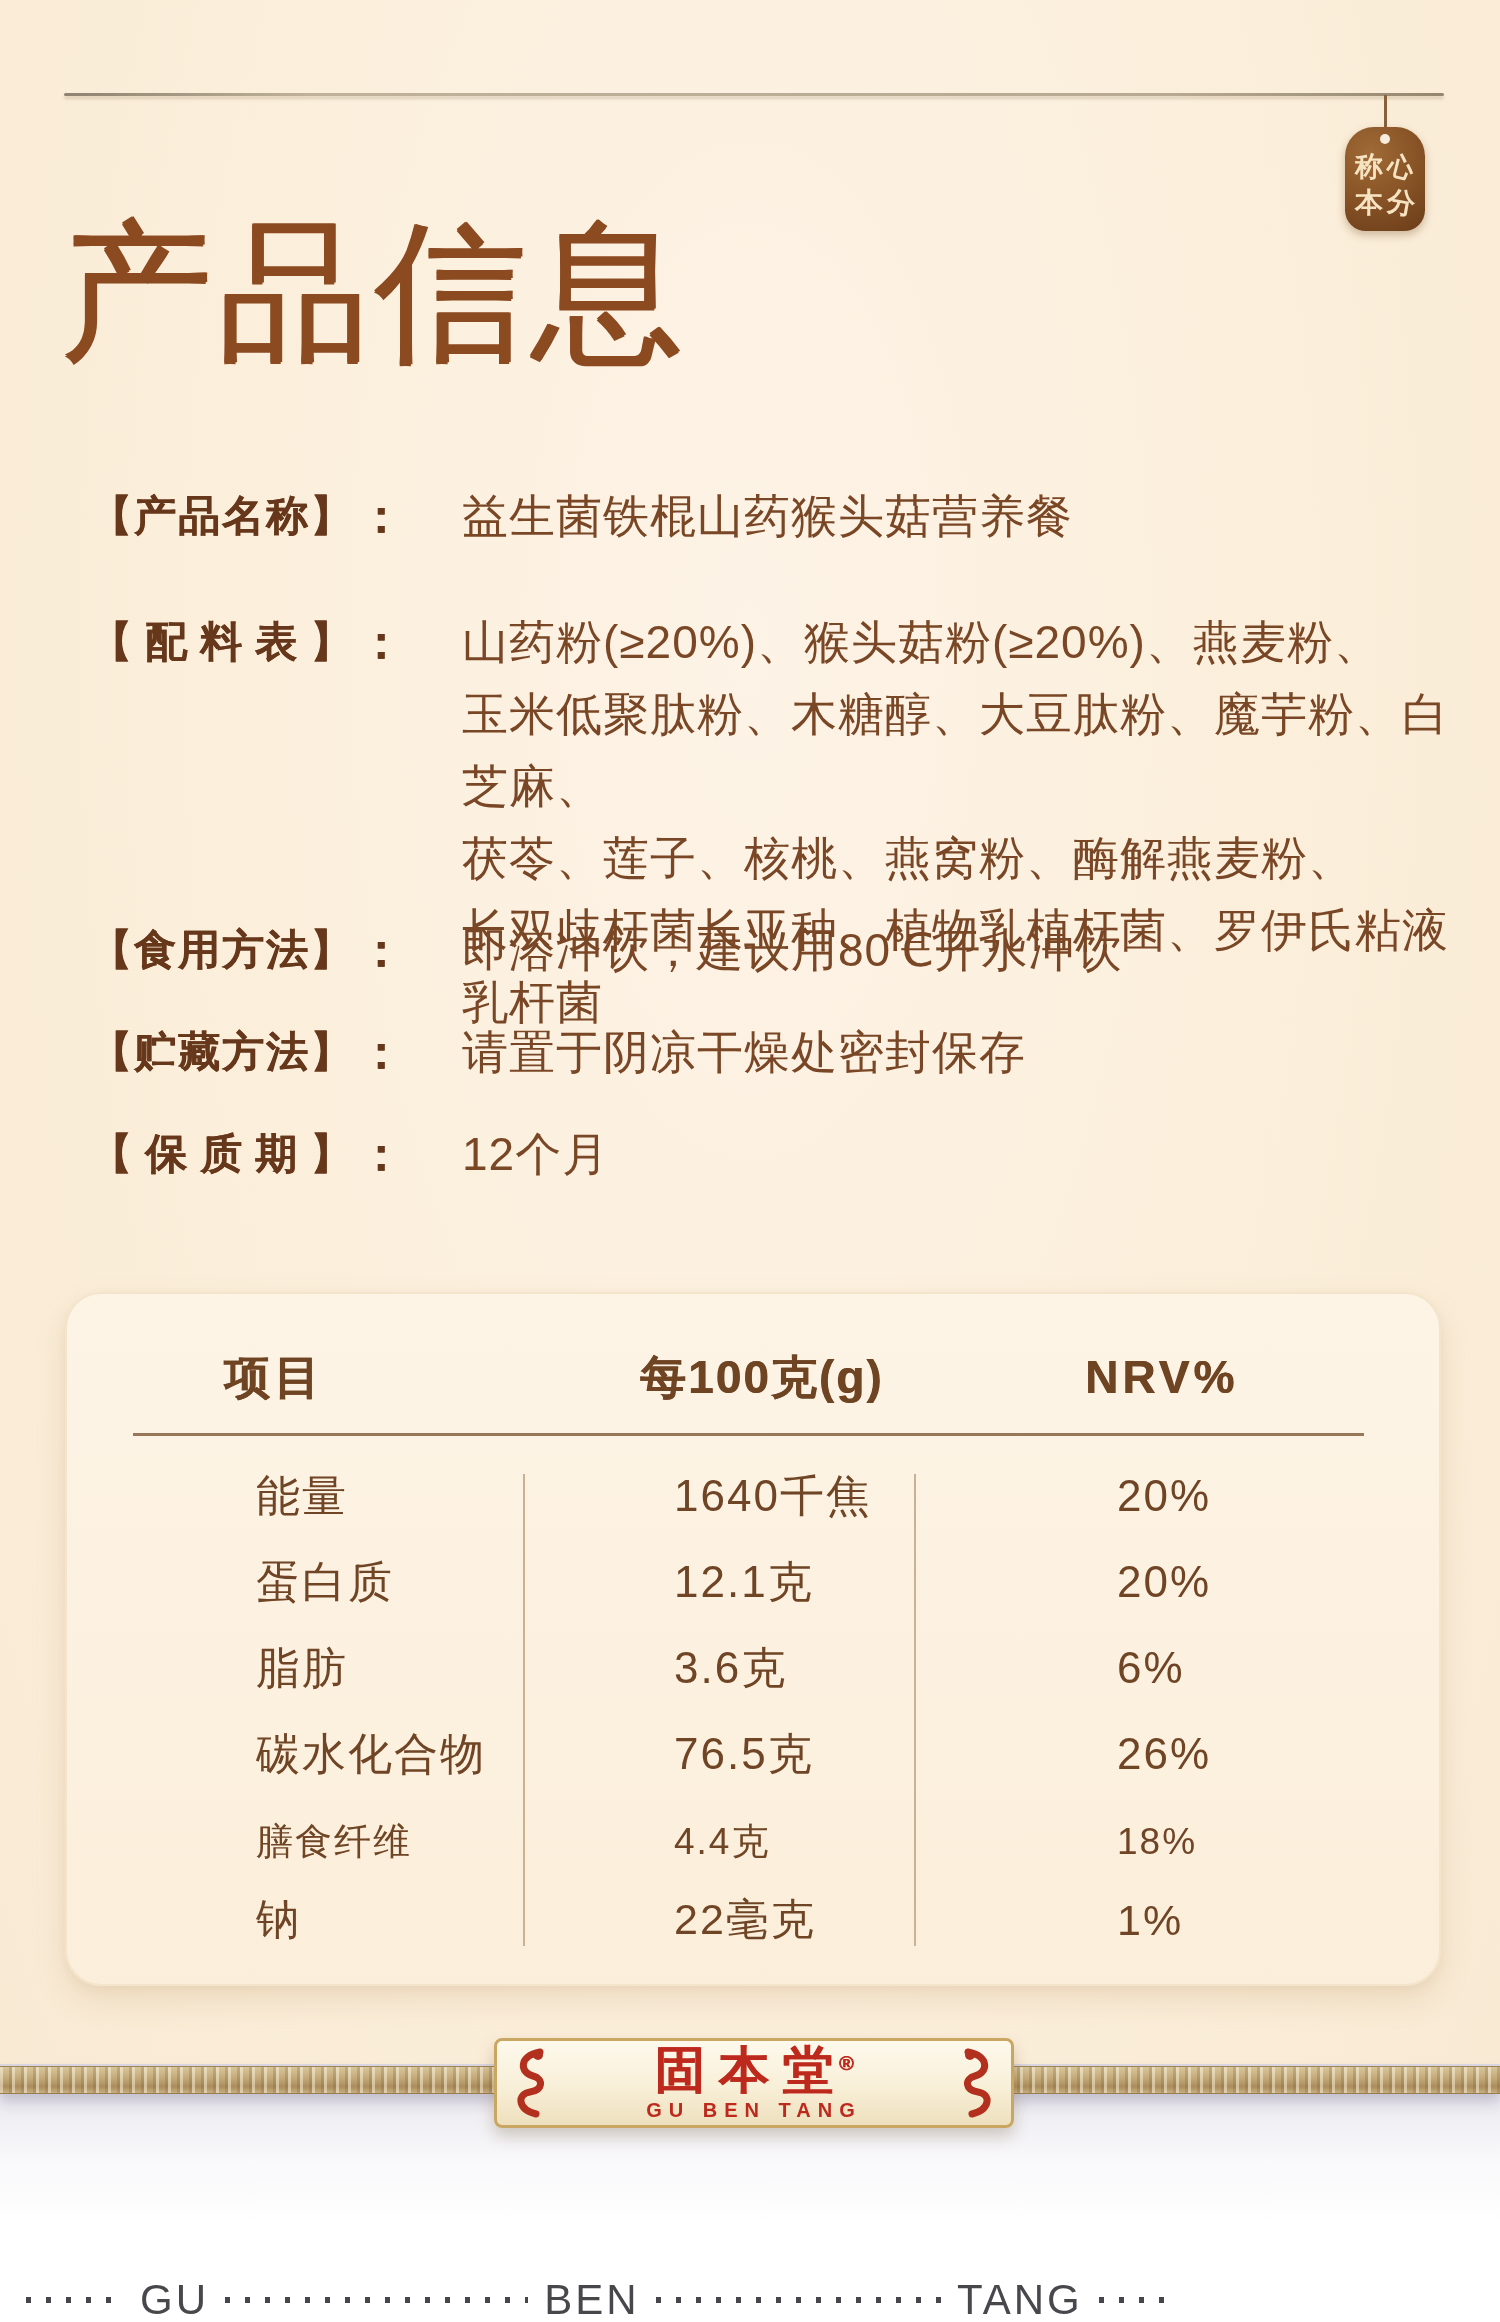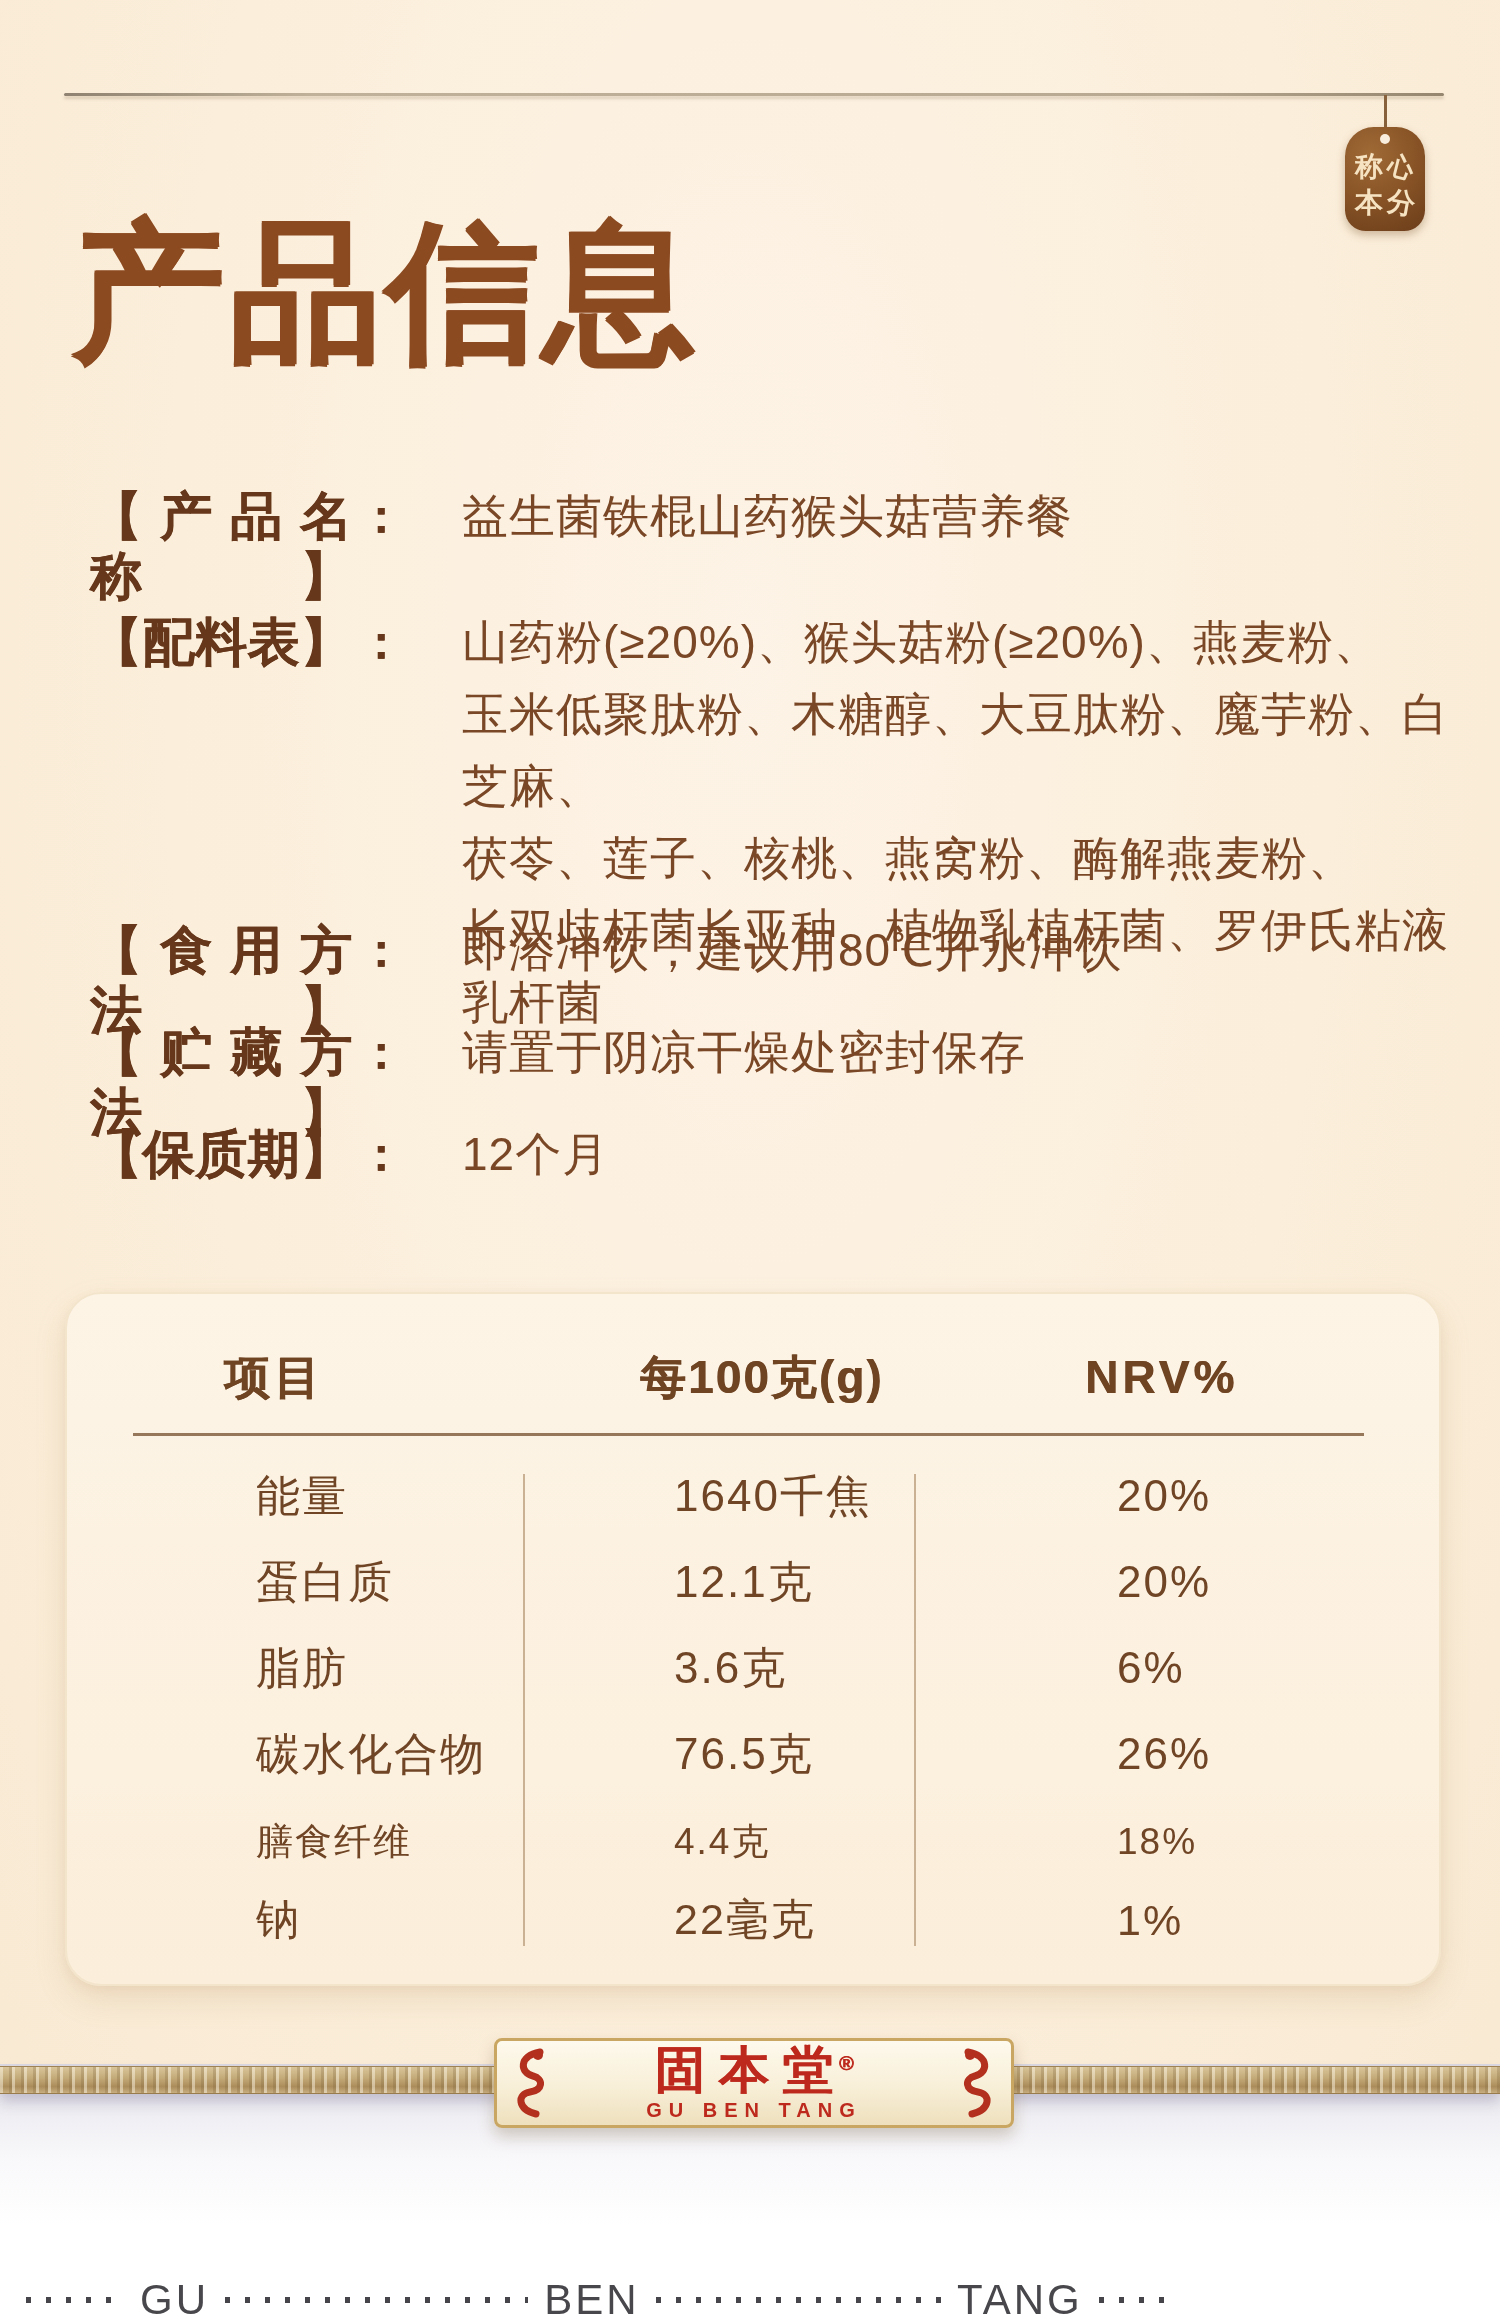--- a/index.html
+++ b/index.html
@@ -19,26 +19,26 @@
     border-radius: 36% 36% 26% 26% / 28% 28% 20% 20%;
     box-shadow:0 4px 8px rgba(120,80,40,.35);}
   .tag-hole{position:absolute; left:50%; top:7px; width:10px; height:10px; margin-left:-5px;
     border-radius:50%; background:#f9eedd;}
   .tag-text{position:absolute; left:8px; right:8px; top:22px; bottom:10px;
     display:grid; grid-template-columns:1fr 1fr; align-items:center; justify-items:center;
     color:#f6e3c2; font-size:28px; font-weight:700; line-height:1;}
   .tag-text .t2{transform:rotate(14deg); font-size:26px;}
   .tag-text .t4{transform:rotate(10deg);}
   
-  .page-title{position:absolute; left:72px; top:200px; font-size:152px; font-weight:700;
+  .page-title{position:absolute; left:60px; top:200px; font-size:152px; font-weight:400;
     color:#8c4a21; letter-spacing:5px; line-height:1.2;
     text-shadow:1.5px 0 0 #8c4a21, 0 1.5px 0 #8c4a21;}
   
   .info-row{position:absolute; left:90px; right:40px; display:flex; align-items:flex-start;}
-  .info-label{flex:0 0 262px; width:262px; font-size:52px; font-weight:700; color:#66371a;
+  .info-label{flex:0 0 262px; width:262px; font-size:42px; font-weight:700; color:#66371a;
     line-height:60px; text-align:justify; text-align-last:justify;
     text-shadow:.6px 0 0 #66371a;}
   .info-colon{flex:0 0 auto; font-size:46px; font-weight:700; color:#66371a; line-height:60px;
     margin:0 10px 0 6px; text-shadow:.6px 0 0 #66371a;}
   .info-lines{flex:1 1 auto;}
   .info-line{font-size:46px; color:#7a4726; line-height:60px; letter-spacing:1px;margin-left:48px;}
   .info-row.multi .info-line{line-height:72px;}
   .info-row.multi .info-label,.info-row.multi .info-colon{line-height:72px;}
   #row-name{top:486px;} #row-ingredients{top:606px;}
   #row-usage{top:920px;} #row-storage{top:1022px;} #row-shelf{top:1124px;}

